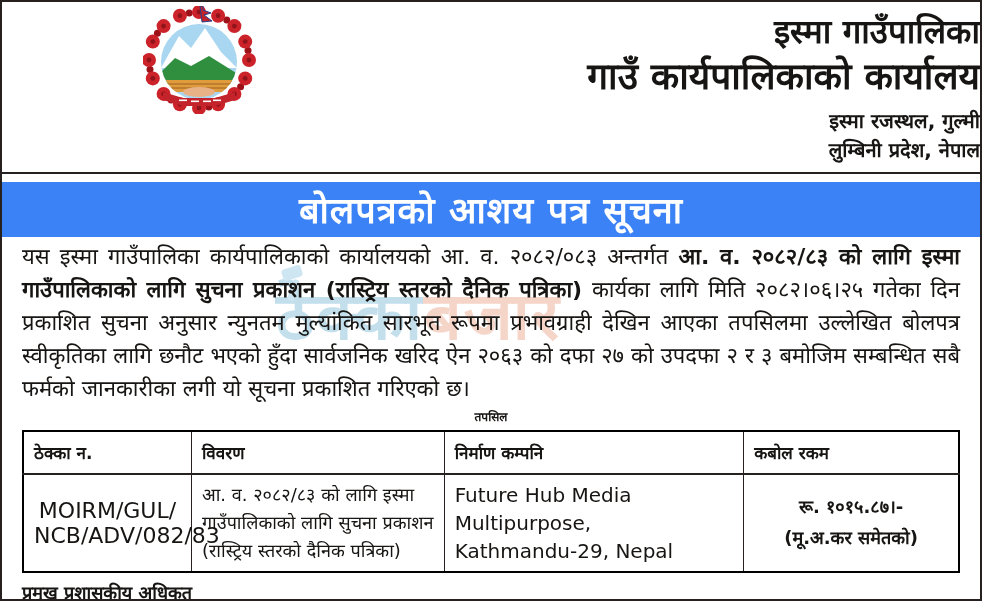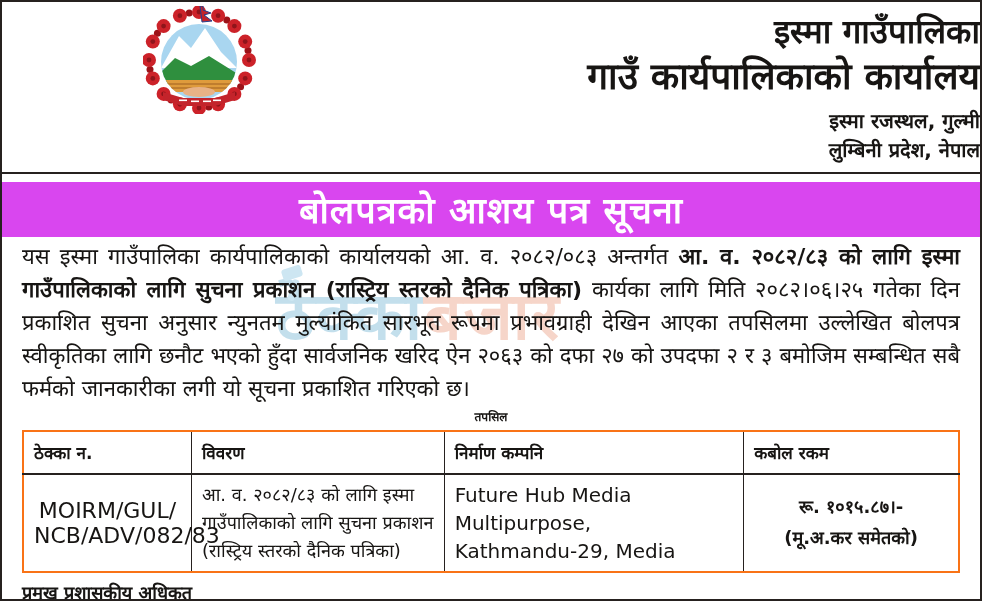--- a/index.html
+++ b/index.html
@@ -28,30 +28,30 @@
   .emblem{position:absolute;left:141px;top:4px;width:114px;height:108px;}
   .h-muni{font-size:33px;font-weight:bold;line-height:1.2;}
   .h-office{font-size:37px;font-weight:bold;line-height:1.25;margin-top:2px;}
   .h-addr{font-size:20px;font-weight:bold;line-height:1.35;margin-top:8px;}
   .h-prov{font-size:20px;font-weight:bold;line-height:1.35;margin-top:2px;}
   .rule{border-top:2px solid #26211f;margin-top:8px;}
   
   .banner{
     position:relative;z-index:2;
     margin-top:8px;height:55px;
-    background:#d946ef;color:#ffffff;
+    background:#3b82f6;color:#ffffff;
     display:flex;align-items:center;justify-content:center;
     font-weight:bold;font-size:36px;letter-spacing:1px;
   }
   
   .content{position:relative;z-index:2;padding:0 20px;}
   .pubdate{text-align:right;font-weight:bold;font-size:17px;margin-top:9px;}
   .bodytext{font-size:22px;line-height:1.5;text-align:justify;margin:3px 0 2px 0;}
   .tapasil{text-align:center;font-weight:bold;font-size:12px;margin:3px 0 5px 0;}
-  table{width:100%;border-collapse:collapse;border:2px solid #f97316;table-layout:fixed;}
+  table{width:100%;border-collapse:collapse;border:2px solid #000000;table-layout:fixed;}
   th,td{border:1px solid #26211f;padding:6px 10px;vertical-align:middle;box-sizing:border-box;}
   th{text-align:left;font-size:17px;font-weight:bold;border-bottom-width:2px;padding-top:9px;padding-bottom:9px;}
   .col1{width:18%;}.col2{width:27%;}.col3{width:32%;}.col4{width:23%;}
   td.contract{text-align:center;font-size:22px;height:92px;}
   td.desc{font-size:18px;line-height:1.55;}
   td.company{font-size:20px;line-height:1.4;margin-top:32px;}
   td.amount{text-align:center;font-size:18px;line-height:1.7;font-weight:bold;}
   .cellline{display:block;}
   .signature{text-align:left;font-weight:bold;font-size:18px;margin-top:7px;}
 </style>
@@ -179,21 +179,21 @@
       </thead>
       <tbody>
         <tr>
           <td class="contract">
             <span class="cellline">MOIRM/GUL/</span>
             <span class="cellline">NCB/ADV/082/83</span>
           </td>
           <td class="desc">आ. व. २०८२/८३ को लागि इस्मा गाउँपालिकाको लागि सुचना प्रकाशन (रास्ट्रिय स्तरको दैनिक पत्रिका)</td>
           <td class="company">
             <span class="cellline">Future Hub Media Multipurpose,</span>
-            <span class="cellline">Kathmandu-29, Media</span>
+            <span class="cellline">Kathmandu-29, Nepal</span>
           </td>
           <td class="amount">
             <span class="cellline">रू. १०१५.८७।-</span>
             <span class="cellline">(मू.अ.कर समेतको)</span>
           </td>
         </tr>
       </tbody>
     </table>
 
     <div class="signature">प्रमुख प्रशासकीय अधिकृत</div>

